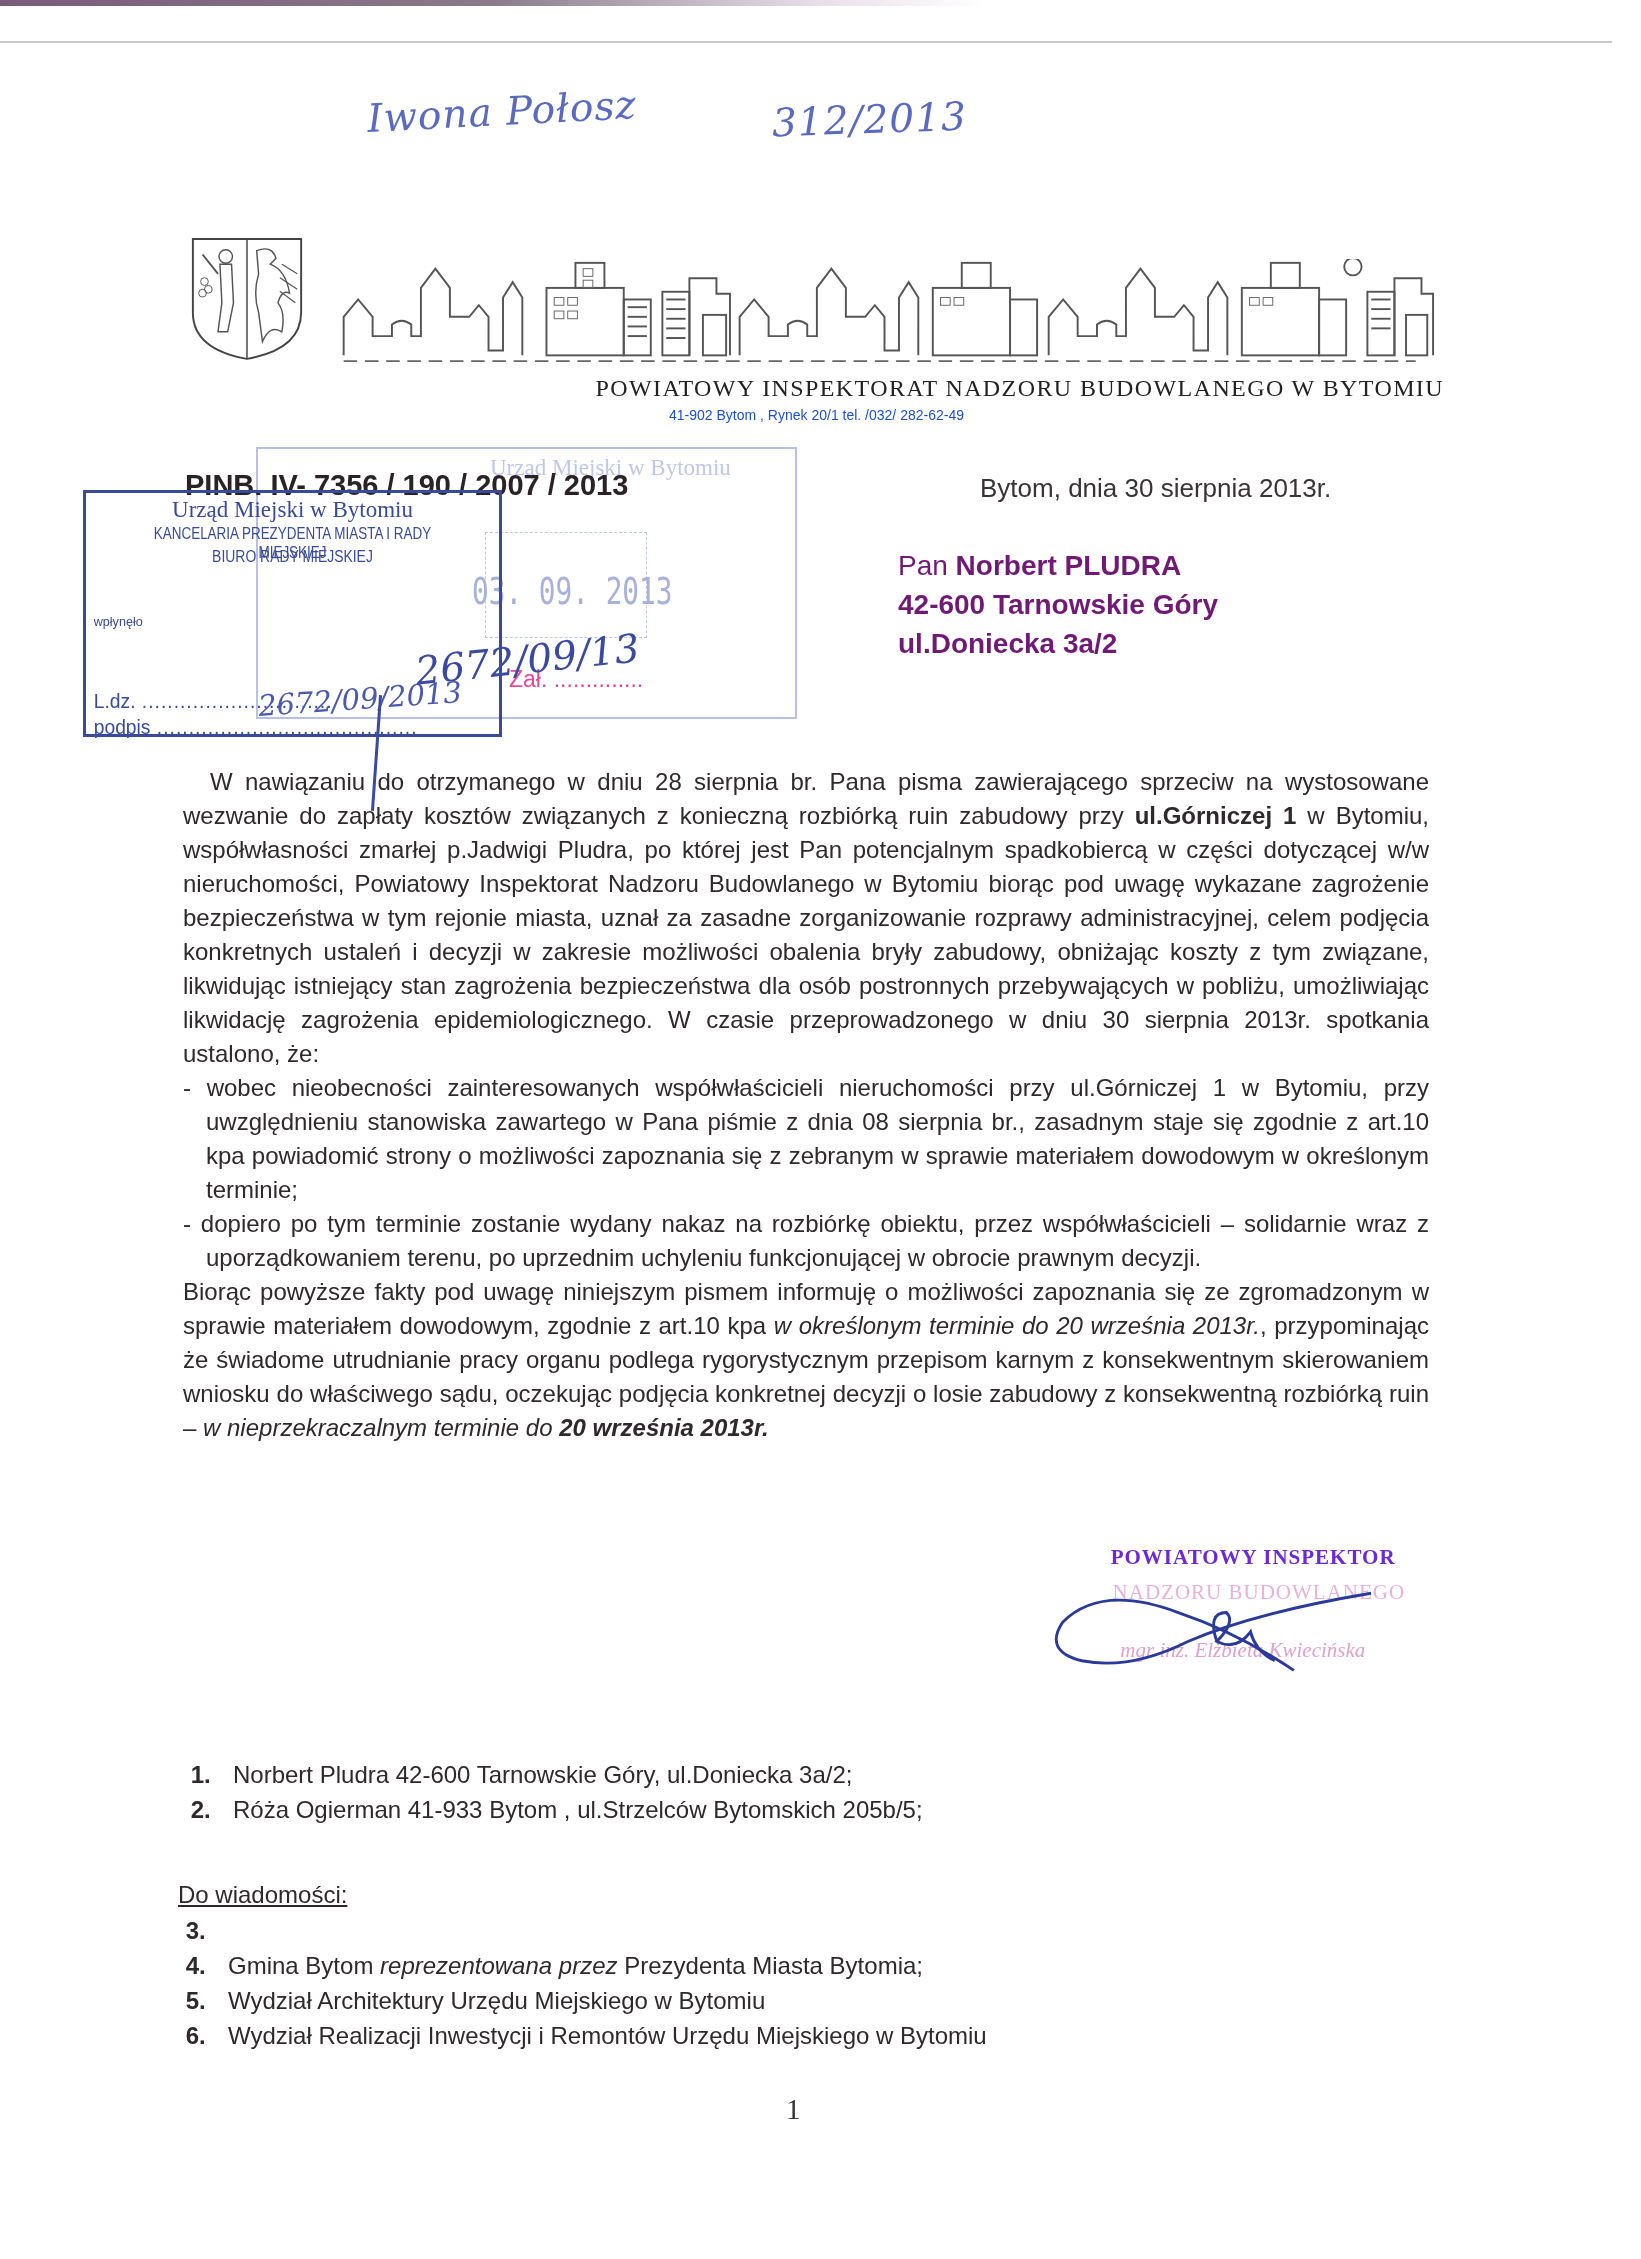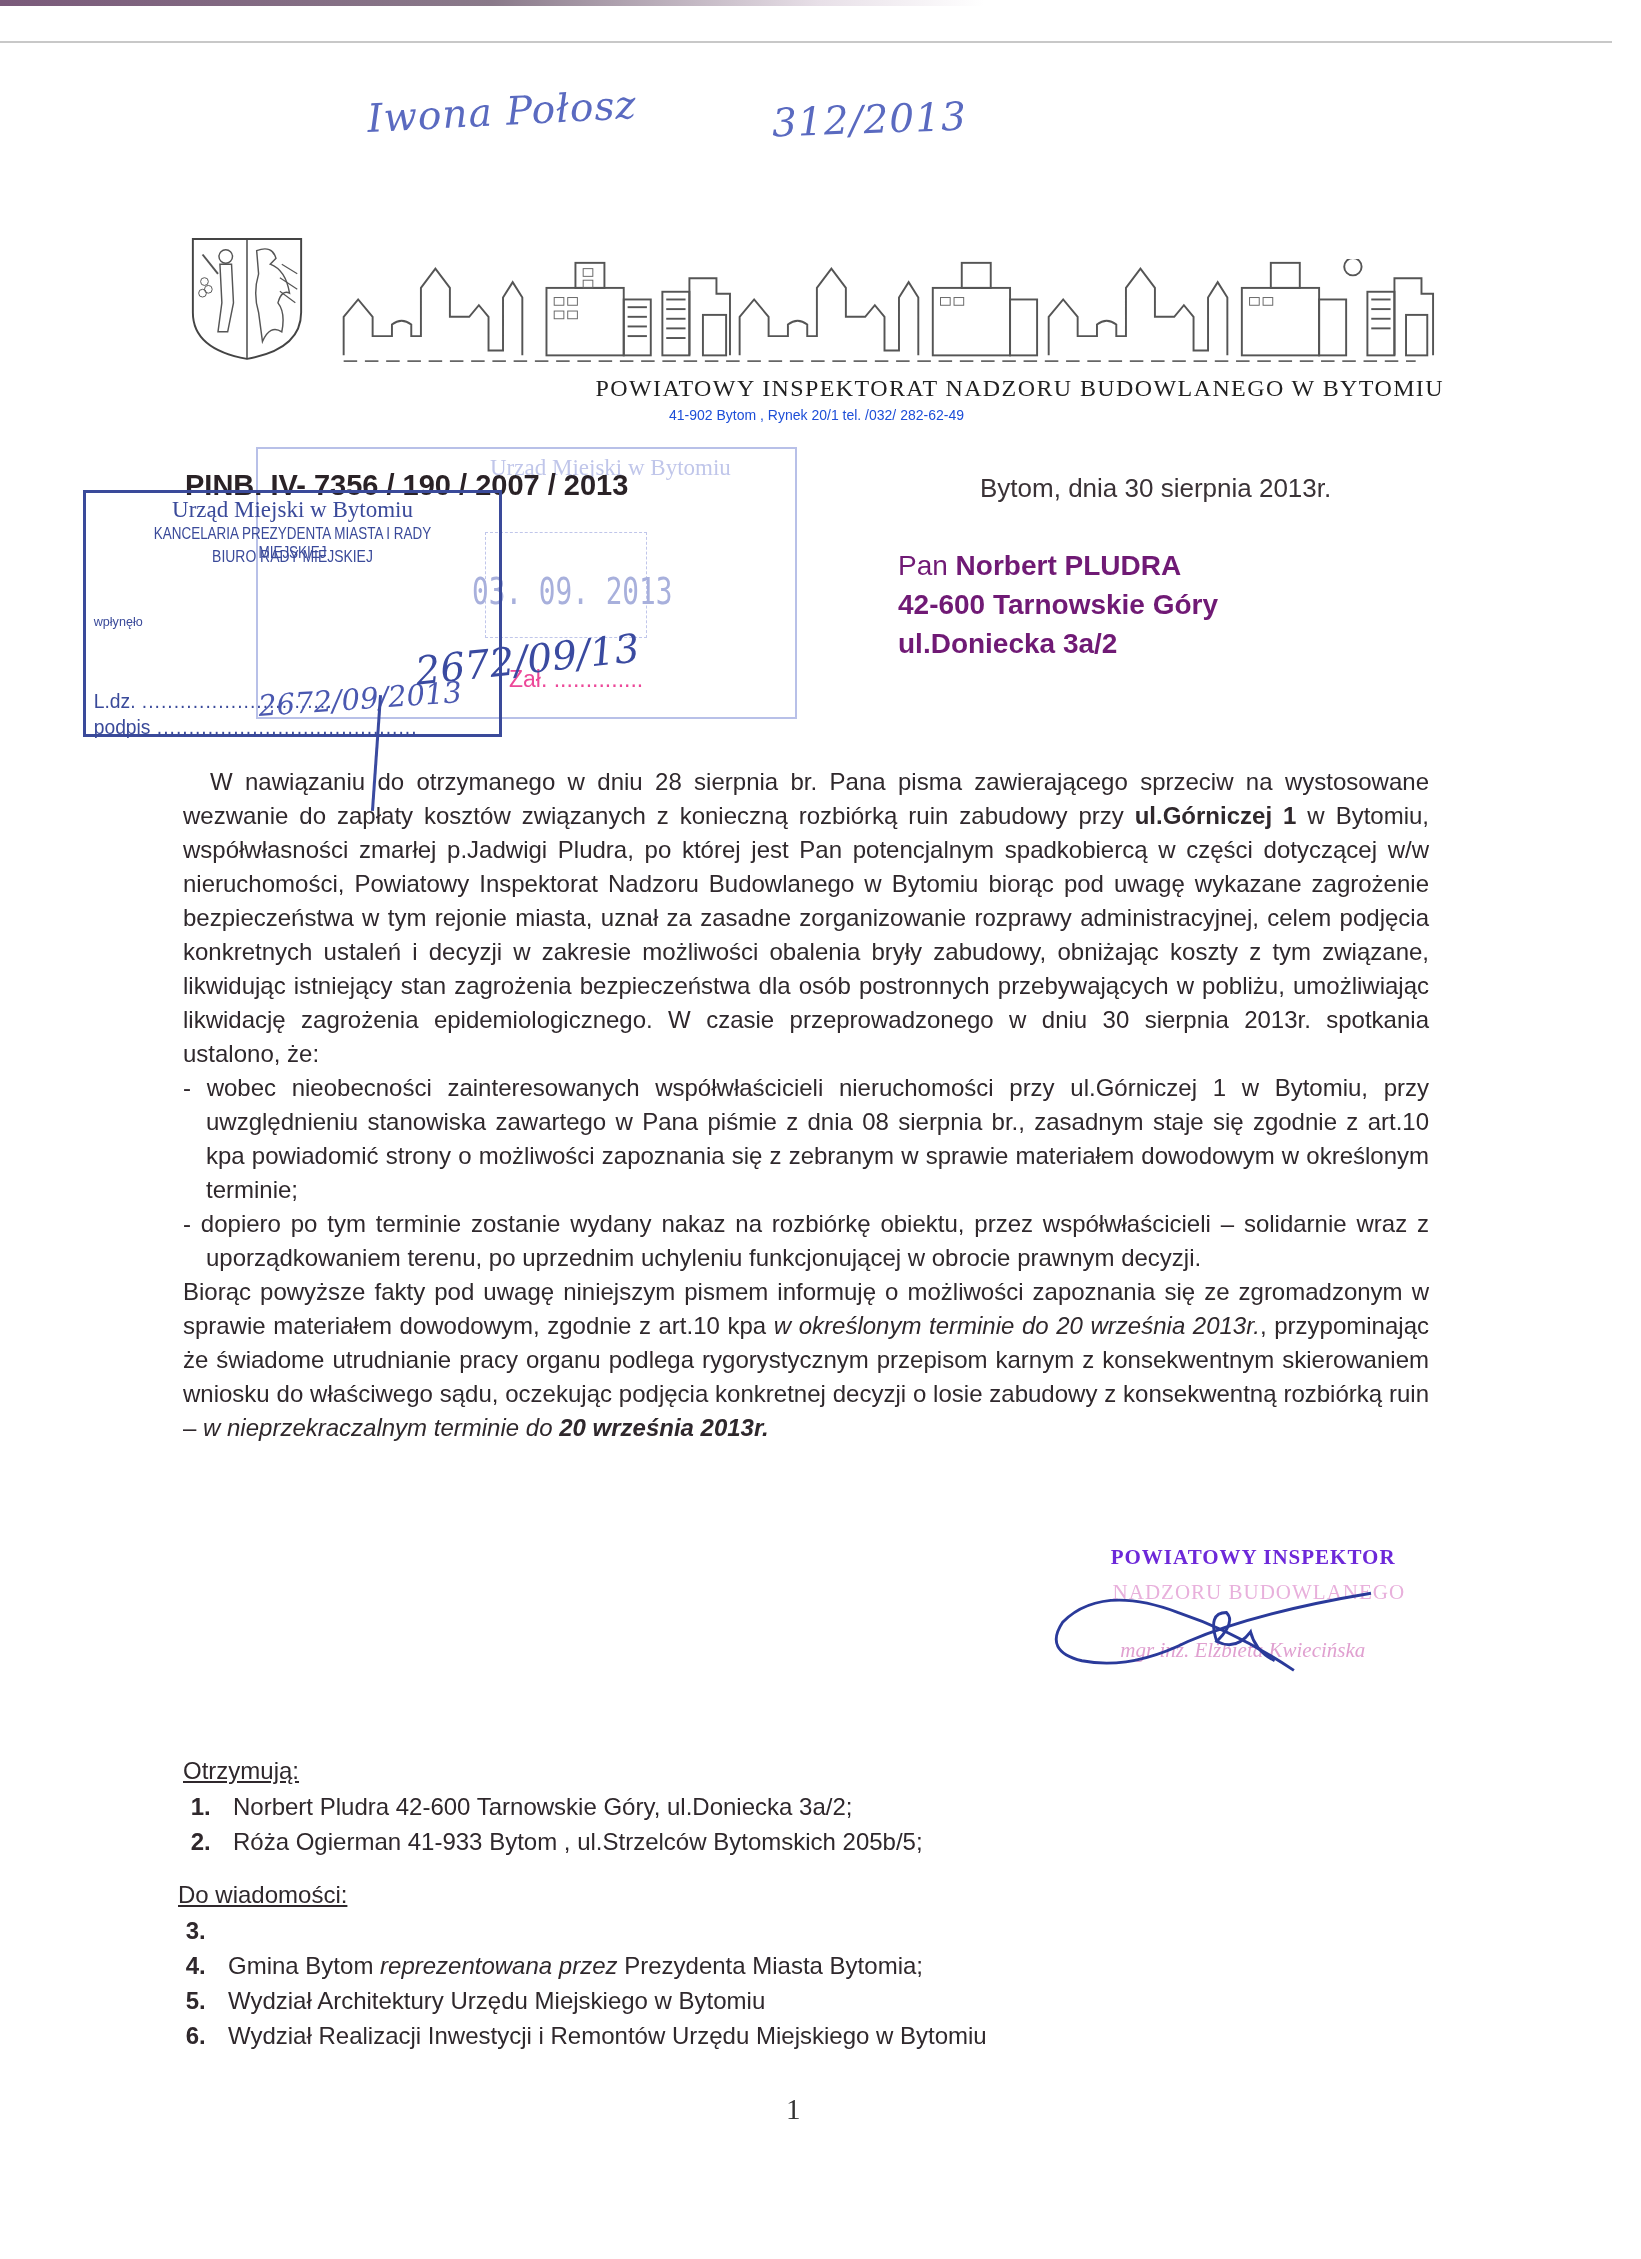--- a/index.html
+++ b/index.html
@@ -207,21 +207,20 @@
   <div class="sig-l1">POWIATOWY INSPEKTOR</div>
   <div class="sig-l2">NADZORU BUDOWLANEGO</div>
   <div class="sig-l3">mgr inż. Elżbieta Kwiecińska</div>
 </div>
 <svg class="sig-scribble" viewBox="0 0 350 110">
   <path d="M340 20 Q220 40 150 70 Q90 100 40 90 Q0 80 20 50 Q60 10 140 40 Q200 60 260 100" fill="none" stroke="#2a3a9a" stroke-width="3"></path>
   <path d="M180 70 Q170 40 190 40 Q200 50 180 70 Q200 80 215 60 Q220 80 240 90" fill="none" stroke="#2a3a9a" stroke-width="3"></path>
 </svg>
 
 <div class="recipients">
-  <div class="rec-head">Otrzymują:</div>
   <ul class="rec-list">
     <li>
         <span class="rec-num">1.</span>
         <span>Norbert Pludra  42-600 Tarnowskie Góry, ul.Doniecka 3a/2;</span>
       </li>
     <li>
         <span class="rec-num">2.</span>
         <span>Róża Ogierman 41-933 Bytom , ul.Strzelców Bytomskich 205b/5;</span>
       </li>
   </ul>

